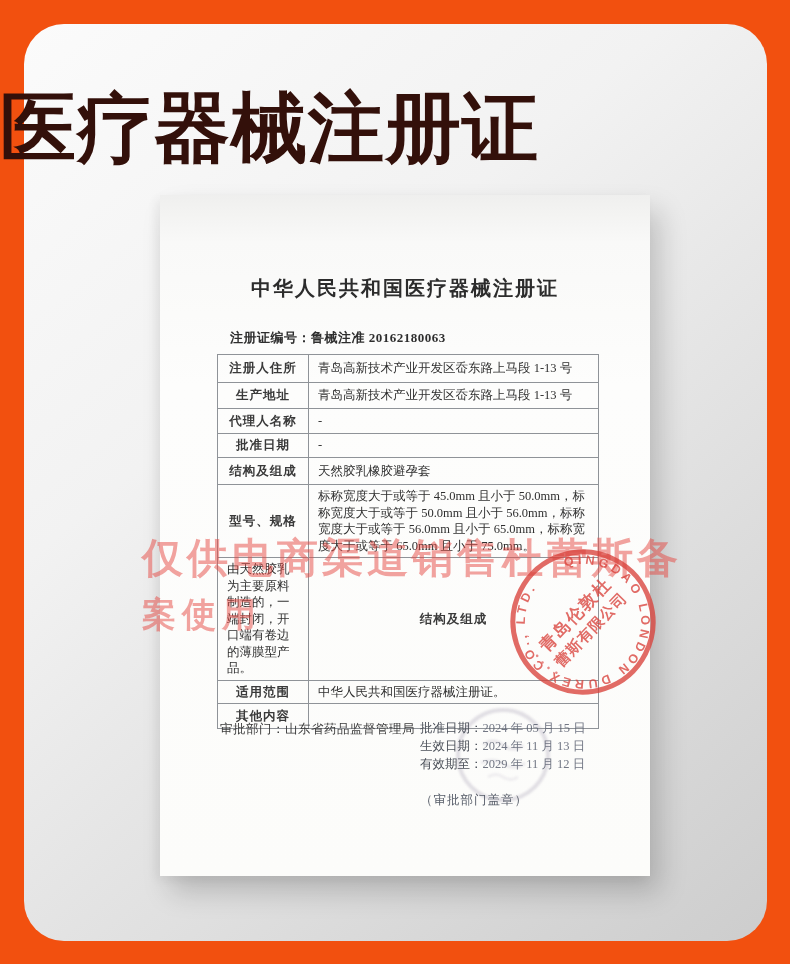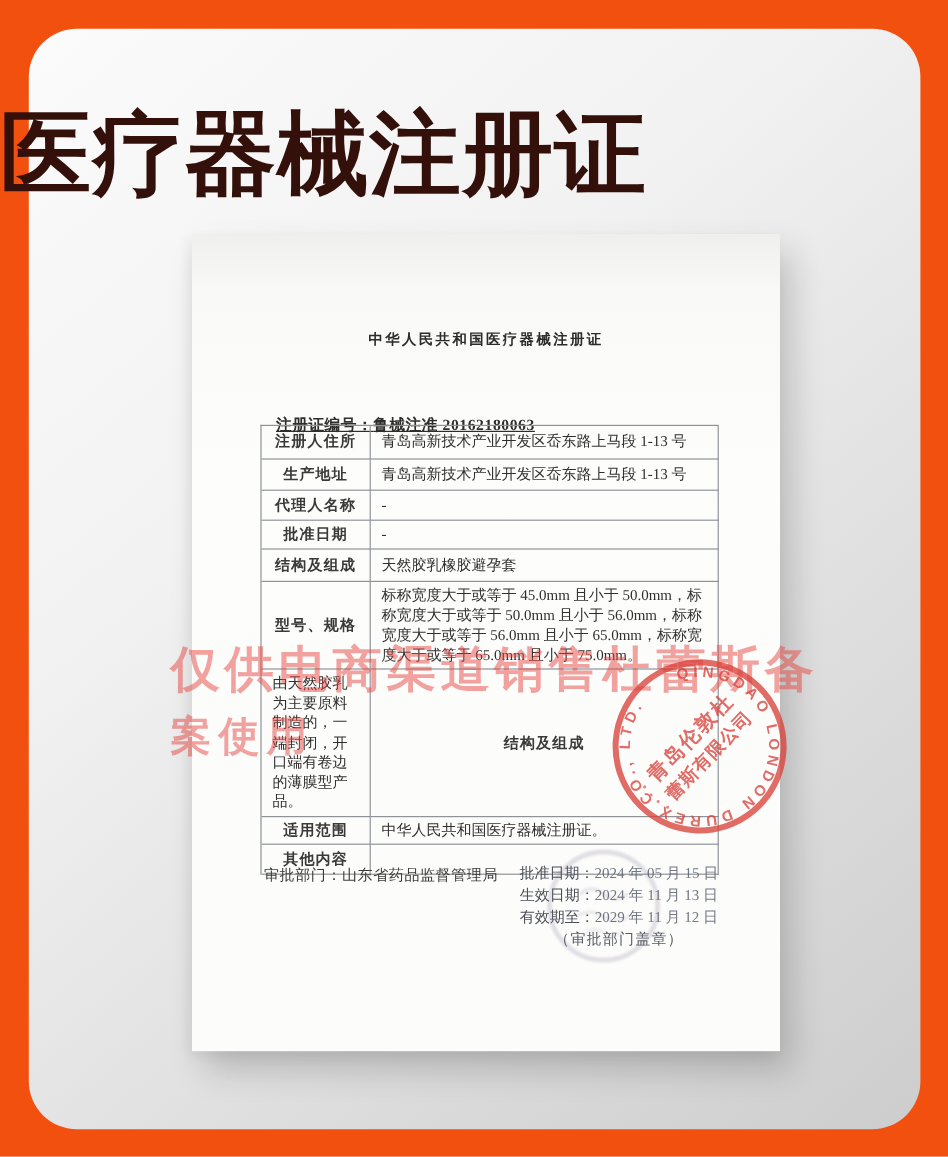--- a/index.html
+++ b/index.html
@@ -21,27 +21,27 @@
     font-family:"Liberation Sans", sans-serif;
     margin-top:16px;
   }
   .paper{
     position:absolute;left:160px;top:195px;width:490px;height:681px;
     background:linear-gradient(180deg,#efefee 0%,#f9f9f8 7%,#fdfdfc 28%,#fcfcfa 100%);
     box-shadow:10px 16px 26px rgba(0,0,0,0.18), -4px 4px 10px rgba(0,0,0,0.05);
   }
   .cert-title{
     position:absolute;left:0;top:80px;width:100%;
-    text-align:center;font-size:12px;font-weight:700;letter-spacing:2px;
+    text-align:center;font-size:20px;font-weight:700;letter-spacing:2px;
     color:#2c2c2c;font-family:"Liberation Serif", serif;
   }
   .reg-line{
-    position:absolute;left:70px;top:150px;
+    position:absolute;left:70px;top:134px;
     font-size:13px;font-weight:600;color:#2e2e2e;
-    font-family:"Liberation Serif", serif;letter-spacing:0.5px;text-decoration:underline;
+    font-family:"Liberation Serif", serif;letter-spacing:0.5px;
   }
   .cert-table{
     position:absolute;left:57px;top:159px;width:381px;
     border-left:1px solid #8f9398;border-top:1px solid #8f9398;
     font-family:"Liberation Serif", serif;color:#333;
     z-index:1;
   }
   .trow{display:grid;grid-template-columns:91px 1fr;}
   .tcell{
     border-right:1px solid #8f9398;border-bottom:1px solid #8f9398;
@@ -59,24 +59,24 @@
   .r1{min-height:28px}.r2{min-height:28px}.r3{min-height:26px}
   .r4{min-height:25px}.r5{min-height:24px}.r6{min-height:27px}
   .r7{min-height:69px}.r8{min-height:33px}.r9{min-height:22px}
   .r10{min-height:28px}.r11{min-height:25px}.r12{min-height:25px}
   .cert-footer{
     position:absolute;left:0;top:524px;width:100%;
     font-family:"Liberation Serif", serif;font-size:12.5px;color:#3a3a3a;
     z-index:1;
   }
   .dept{position:absolute;left:60px;top:2px;letter-spacing:0.5px;}
-  .dates{position:absolute;left:273px;top:0;line-height:18px;color:#4a4f58;text-align:center;}
+  .dates{position:absolute;left:260px;top:0;line-height:18px;color:#4a4f58;}
   .dates .dl{white-space:nowrap;}
   .dates .faded{color:#5a6070;opacity:0.85;}
-  .seal-note{margin-top:1px;letter-spacing:1px;color:#565c68;}
+  .seal-note{margin-top:18px;letter-spacing:1px;color:#565c68;}
   .watermark{
     position:absolute;left:-18px;right:-18px;top:338px;
     text-align:left;z-index:2;pointer-events:none;
     color:rgba(229,72,65,0.5);
     font-weight:700;font-family:"Liberation Sans", sans-serif;
   }
   .watermark .wl1{font-size:41px;line-height:50px;letter-spacing:4px;white-space:nowrap;}
   .watermark .wl2{font-size:34px;line-height:50px;letter-spacing:6px;margin-top:6px;}
   .stamp-red{
     position:absolute;left:346px;top:350px;width:154px;height:154px;

